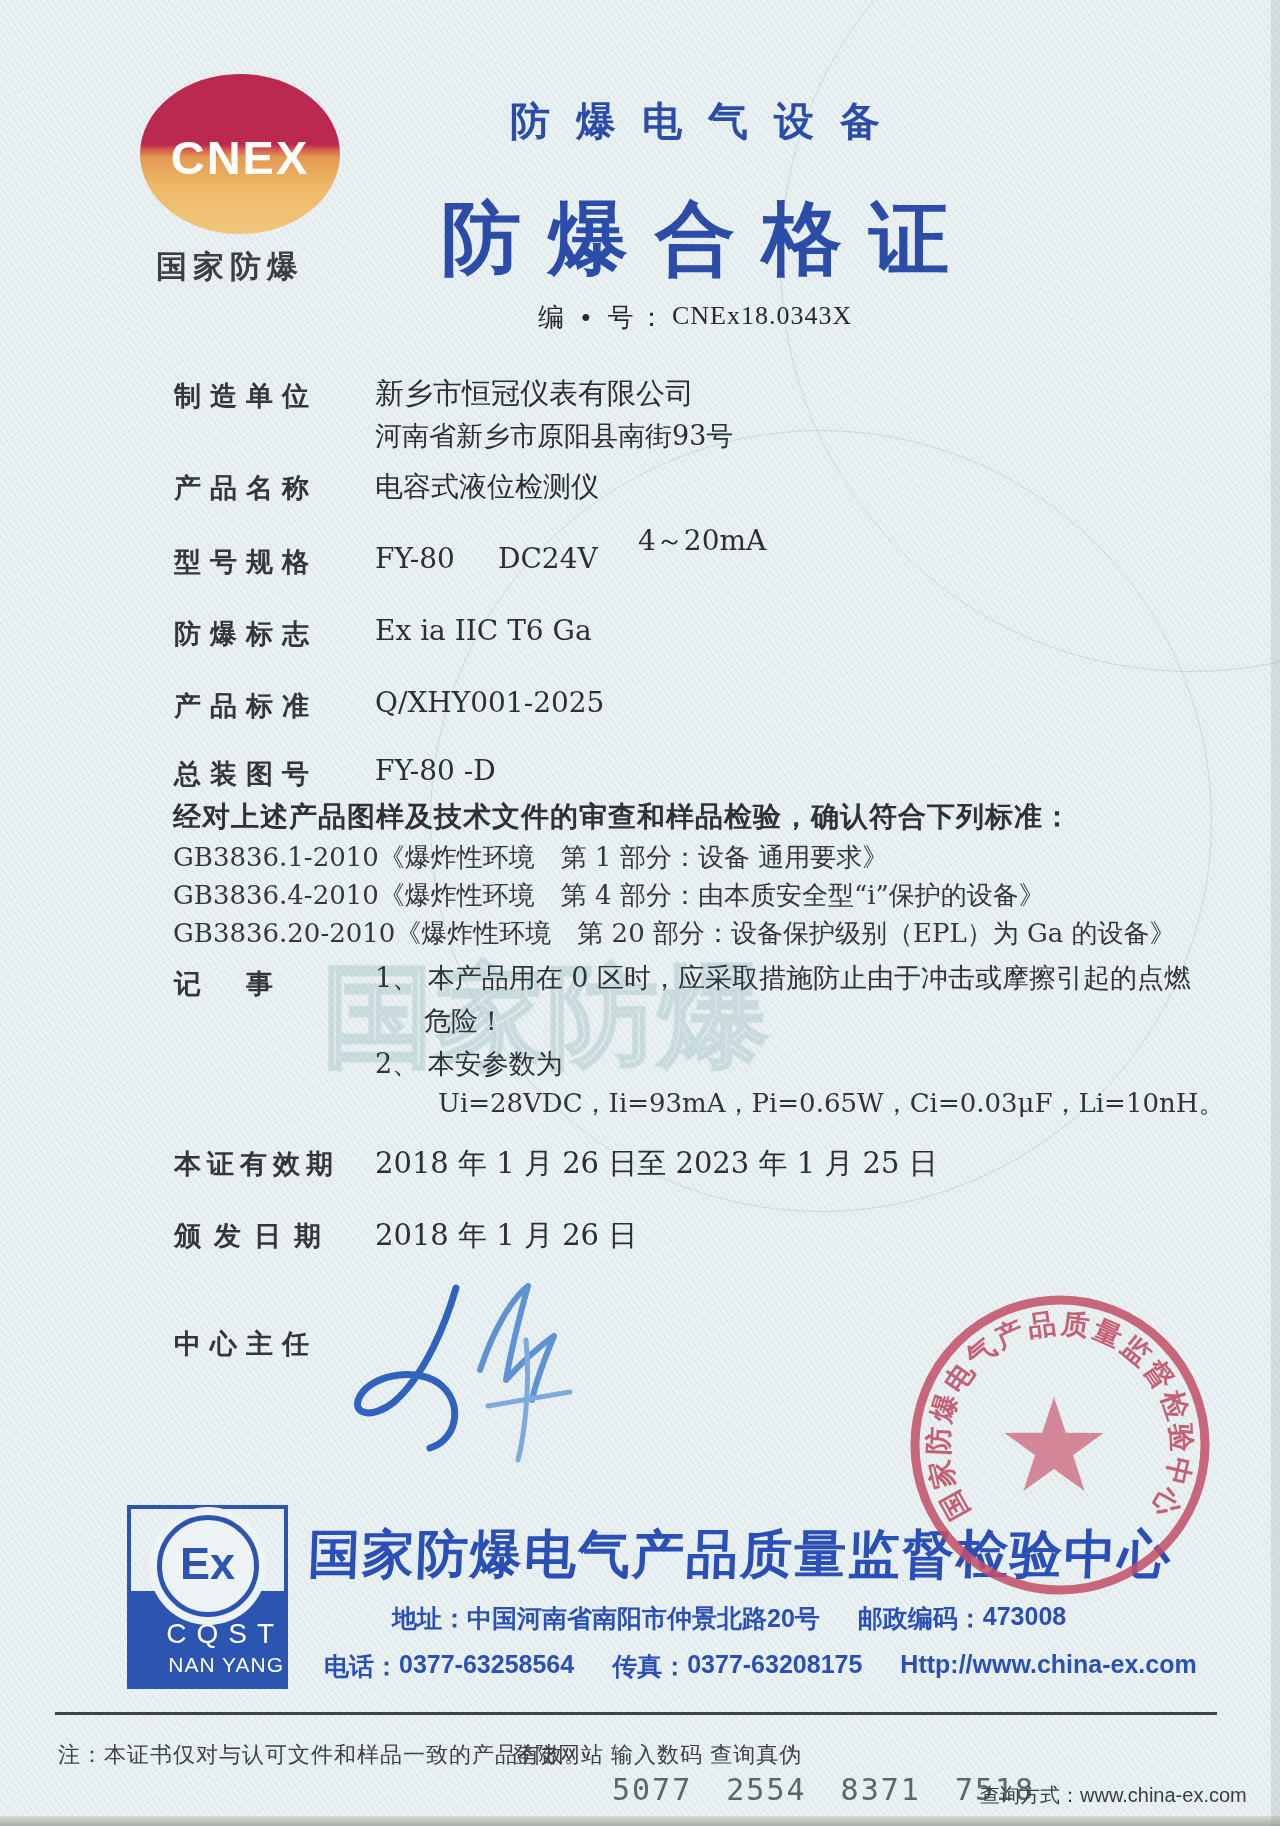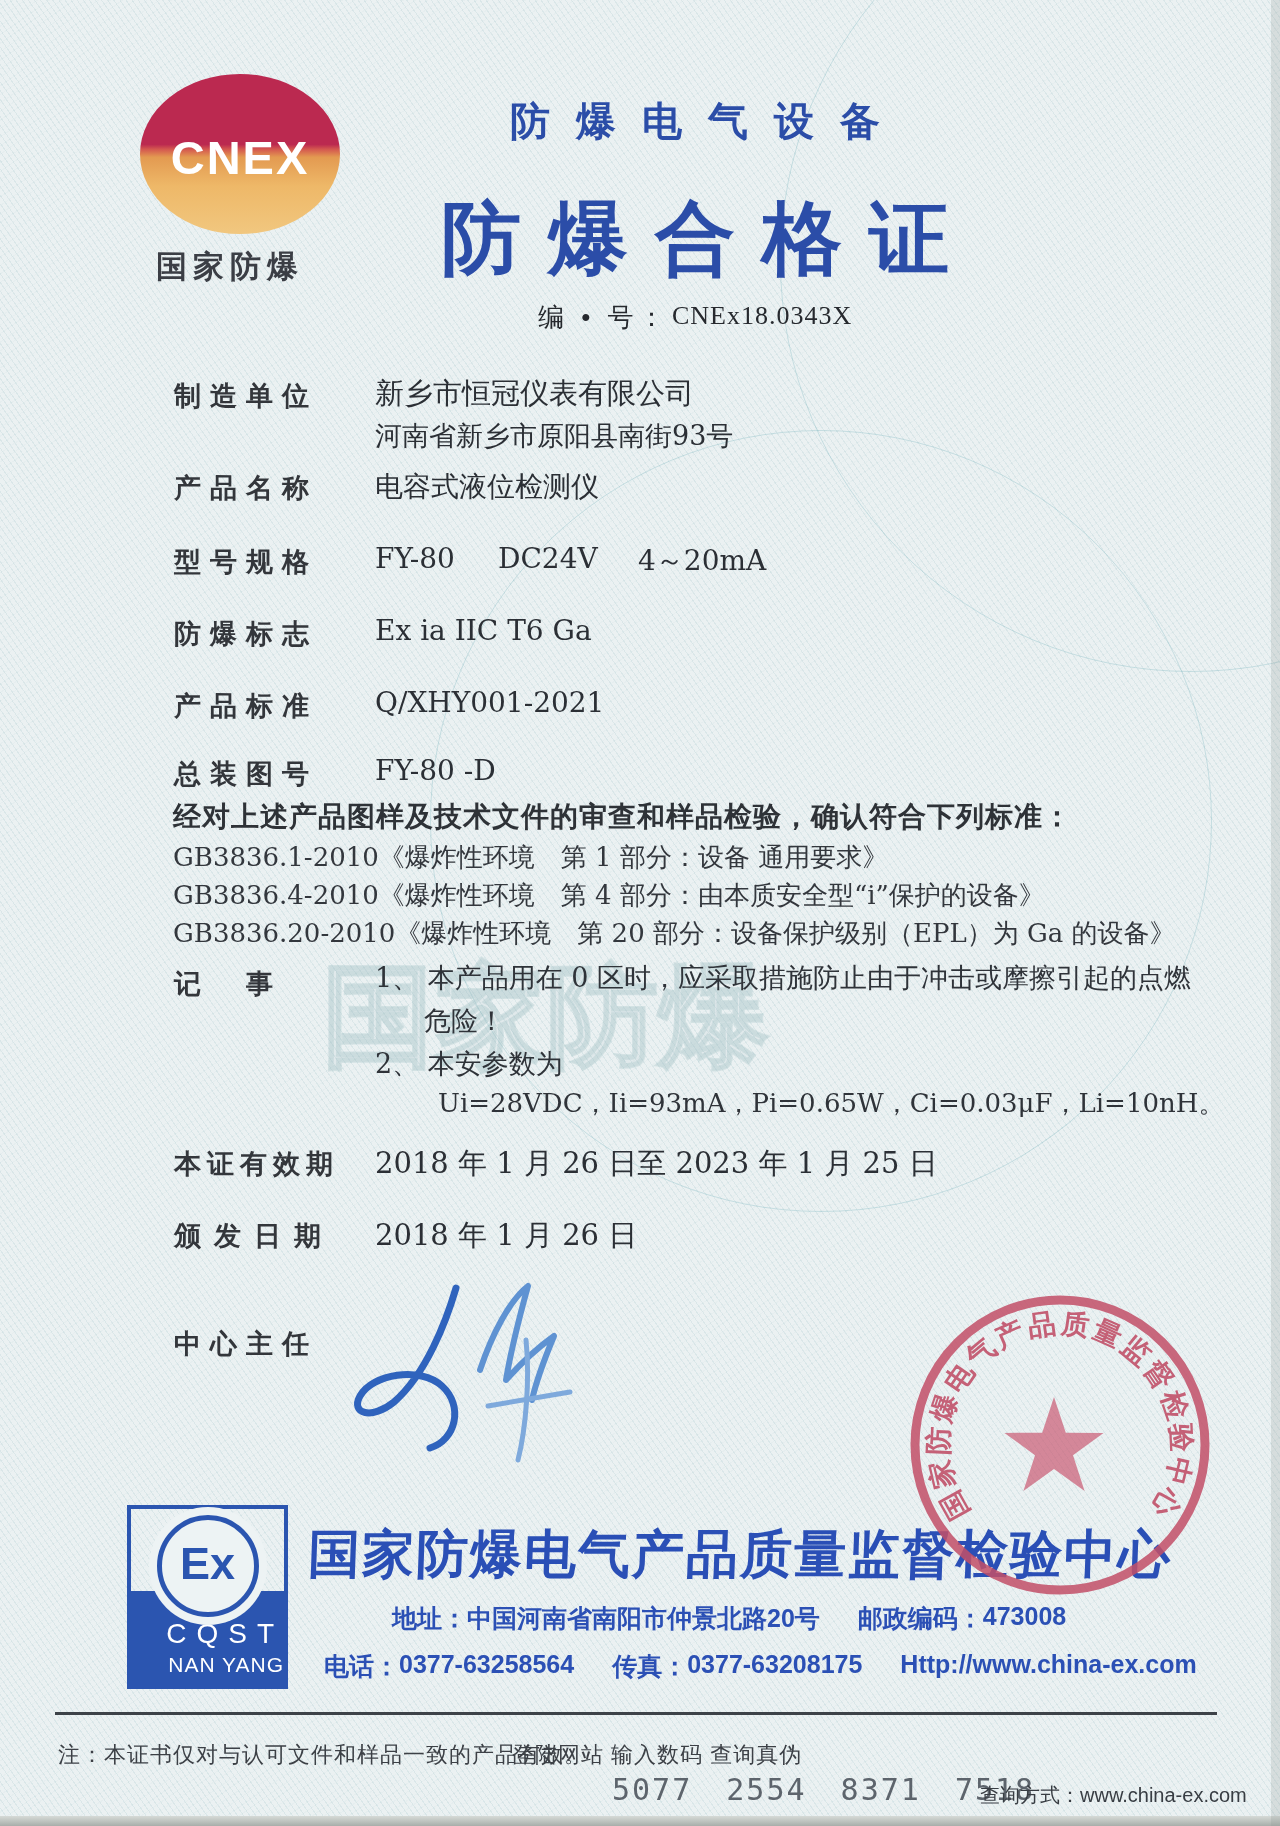--- a/index.html
+++ b/index.html
@@ -80,27 +80,27 @@
   <div class="abs lbl" style="top:378px;">制造单位</div>
   <div class="abs val" style="top:374px;font-size:29px;">新乡市恒冠仪表有限公司</div>
   <div class="abs val" style="top:418px;font-size:27px;">河南省新乡市原阳县南街93号</div>
 
   <div class="abs lbl" style="top:470px;">产品名称</div>
   <div class="abs val" style="top:468px;">电容式液位检测仪</div>
 
   <div class="abs lbl" style="top:544px;">型号规格</div>
   <div class="abs val" style="top:542px;">FY-80</div>
   <div class="abs val" style="top:542px;left:498px;">DC24V</div>
-  <div class="abs val" style="top:542px;left:638px;text-align:center;">4～20mA</div>
+  <div class="abs val" style="top:522px;left:638px;text-align:center;">4～20mA</div>
 
   <div class="abs lbl" style="top:616px;">防爆标志</div>
   <div class="abs val" style="top:614px;">Ex ia IIC T6 Ga</div>
 
   <div class="abs lbl" style="top:688px;">产品标准</div>
-  <div class="abs val" style="top:686px;">Q/XHY001-2021</div>
+  <div class="abs val" style="top:686px;">Q/XHY001-2025</div>
 
   <div class="abs lbl" style="top:756px;">总装图号</div>
   <div class="abs val" style="top:754px;">FY-80 -D</div>
 
   <div class="abs intro" style="top:798px;">经对上述产品图样及技术文件的审查和样品检验，确认符合下列标准：</div>
   <div class="abs gb" style="top:840px;">GB3836.1-2010《爆炸性环境　第 1 部分：设备 通用要求》</div>
   <div class="abs gb" style="top:878px;">GB3836.4-2010《爆炸性环境　第 4 部分：由本质安全型“i”保护的设备》</div>
   <div class="abs gb" style="top:916px;">GB3836.20-2010《爆炸性环境　第 20 部分：设备保护级别（EPL）为 Ga 的设备》</div>
 
   <div class="abs lbl" style="top:966px;">记　事</div>

